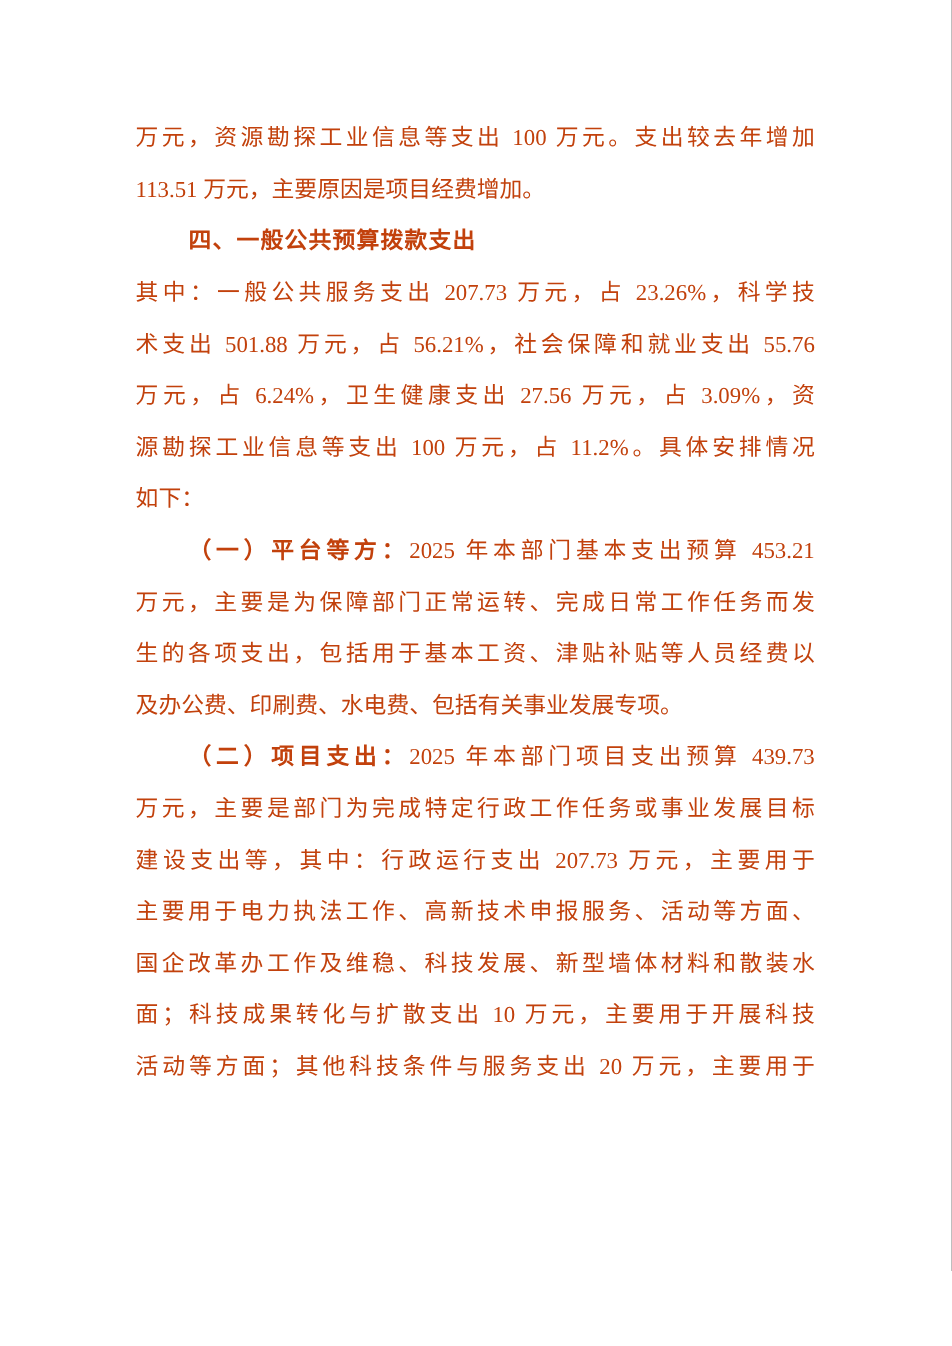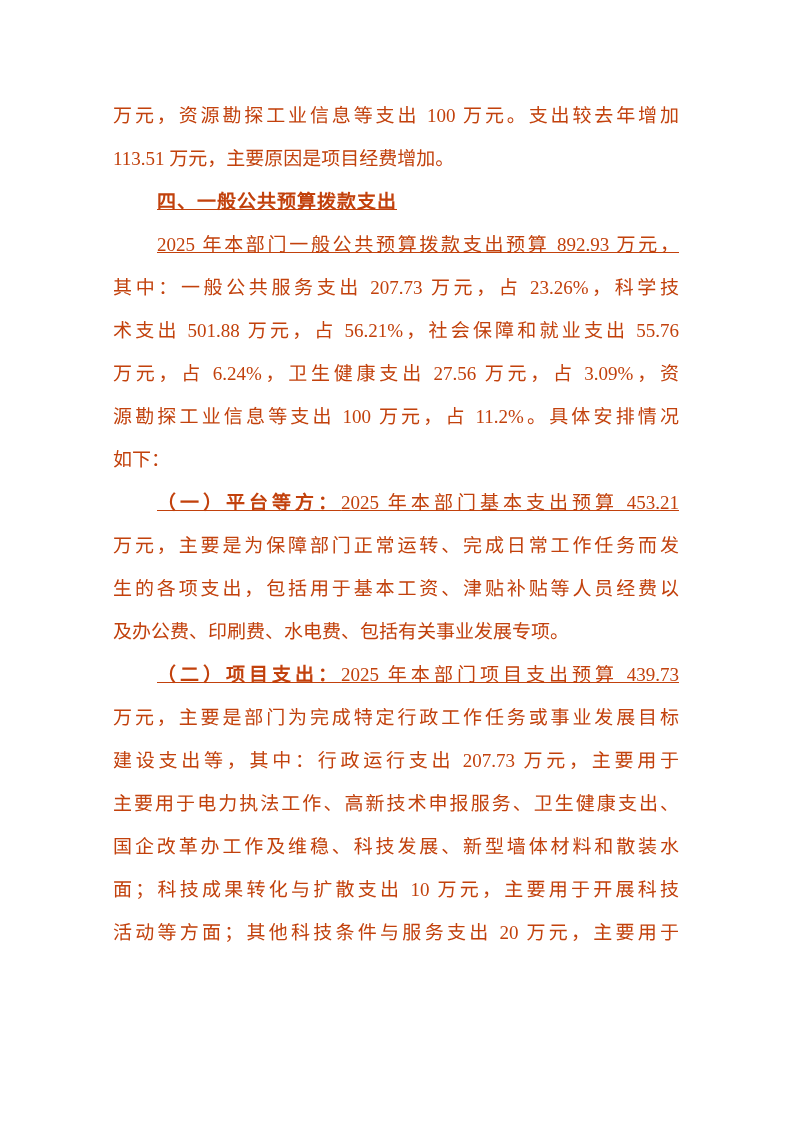--- a/index.html
+++ b/index.html
@@ -28,53 +28,51 @@
     text-align: left;
     color: #c2410c;
   }
   .line.j {
     white-space: normal;
     text-align: justify;
     text-align-last: justify;
   }
   .line.ind {
     padding-left: 44px;
-    text-decoration: underline;
   }
   .line.hd {
     font-family: "Liberation Sans", "DejaVu Sans", sans-serif;
     font-weight: 700;
     letter-spacing: 1px;
   }
   .b {
     font-family: "Liberation Sans", "DejaVu Sans", sans-serif;
     font-weight: 700;
   }
 </style>
 </head>
 <body>
 
 <div class="page">
   <div class="content">
 
     <div class="line j"><span>万元，资源勘探工业信息等支出 100 万元。支出较去年增加</span></div>
     <div class="line"><span>113.51 万元，主要原因是项目经费增加。</span></div>
     <div class="line hd ind"><span>四、一般公共预算拨款支出</span></div>
-    <div class="line j ind"><span>2025 年本部门一般公共预算拨款支出预算 892.93 万元，</span></div>
     <div class="line j"><span>其中：一般公共服务支出 207.73 万元，占 23.26%，科学技</span></div>
     <div class="line j"><span>术支出 501.88 万元，占 56.21%，社会保障和就业支出 55.76</span></div>
     <div class="line j"><span>万元，占 6.24%，卫生健康支出 27.56 万元，占 3.09%，资</span></div>
     <div class="line j"><span>源勘探工业信息等支出 100 万元，占 11.2%。具体安排情况</span></div>
     <div class="line"><span>如下：</span></div>
     <div class="line j ind"><span class="b">（一）平台等方：</span><span>2025 年本部门基本支出预算 453.21</span></div>
     <div class="line j"><span>万元，主要是为保障部门正常运转、完成日常工作任务而发</span></div>
     <div class="line j"><span>生的各项支出，包括用于基本工资、津贴补贴等人员经费以</span></div>
     <div class="line"><span>及办公费、印刷费、水电费、包括有关事业发展专项。</span></div>
     <div class="line j ind"><span class="b">（二）项目支出：</span><span>2025 年本部门项目支出预算 439.73</span></div>
     <div class="line j"><span>万元，主要是部门为完成特定行政工作任务或事业发展目标</span></div>
     <div class="line j"><span>建设支出等，其中：行政运行支出 207.73 万元，主要用于</span></div>
-    <div class="line j"><span>主要用于电力执法工作、高新技术申报服务、卫生健康支出、</span></div>
+    <div class="line j"><span>主要用于电力执法工作、高新技术申报服务、活动等方面、</span></div>
     <div class="line j"><span>国企改革办工作及维稳、科技发展、新型墙体材料和散装水</span></div>
     <div class="line j"><span>面；科技成果转化与扩散支出 10 万元，主要用于开展科技</span></div>
     <div class="line j"><span>活动等方面；其他科技条件与服务支出 20 万元，主要用于</span></div>
 
   </div>
 </div>
 
 </body></html>

